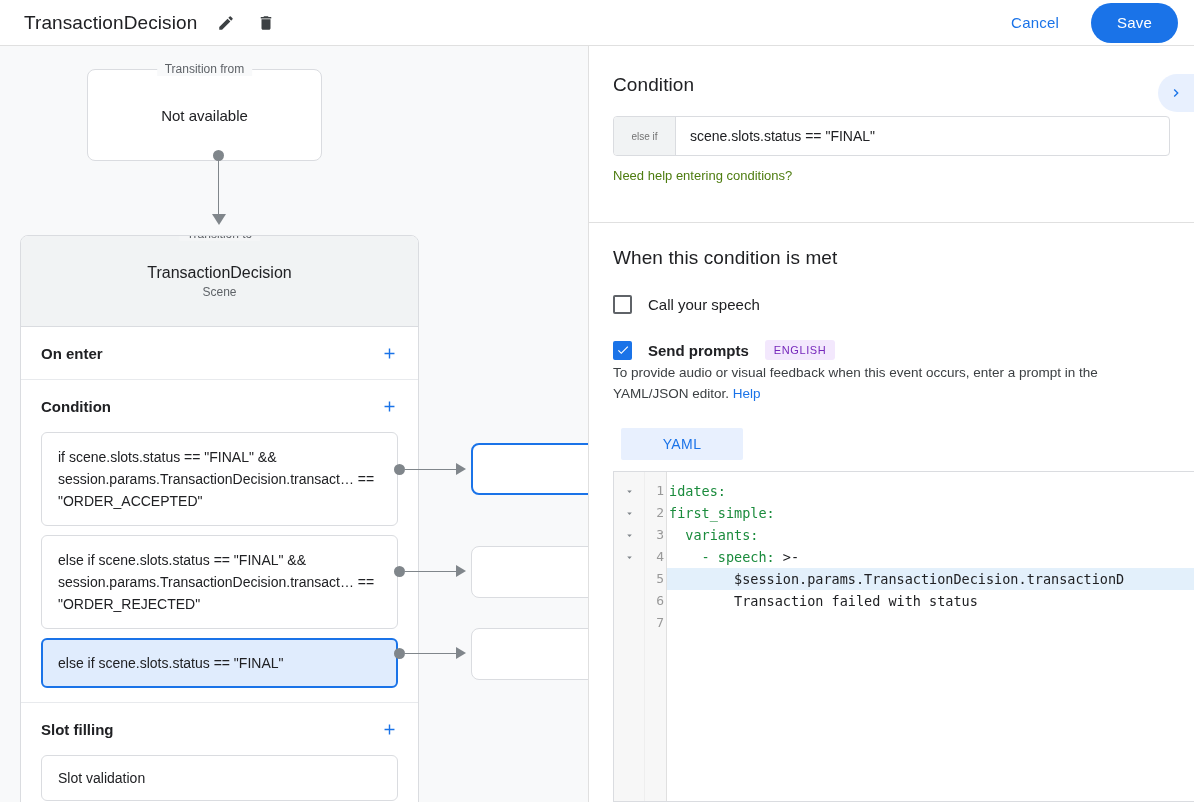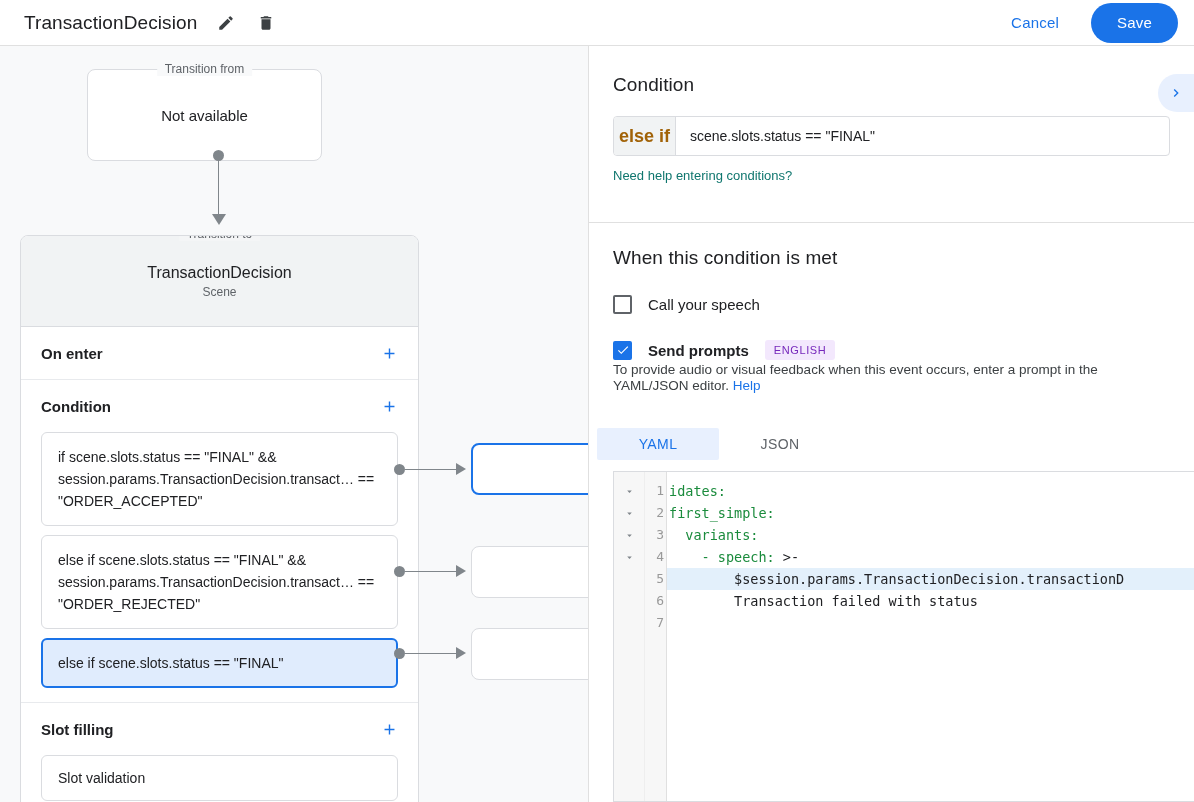--- a/index.html
+++ b/index.html
@@ -229,38 +229,37 @@
     border-radius: 4px;
     height: 40px;
     overflow: hidden;
     background: #ffffff;
   }
   #cond-prefix {
     width: 62px;
     background: #f1f3f4;
     border-right: 1px solid #dadce0;
     display: flex; align-items: center; justify-content: center;
-    font-size: 18px; color: #a16207;
+    font-size: 10px; color: #737373;
     flex: 0 0 62px;
-    font-weight: bold;
   }
   #cond-input {
     flex: 1;
     border: none; outline: none;
     padding: 0 14px;
     font-size: 14px;
     font-family: inherit;
     color: #202124;
     background: transparent;
   }
   #cond-help-link {
     display: inline-block;
     margin-top: 12px;
     font-size: 13px;
-    color: #0f766e;
+    color: #4d7c0f;
     text-decoration: none;
     cursor: pointer;
   }
 
   #section-divider {
     position: absolute; left: 0; top: 176px;
     width: 606px; height: 1px; background: #e0e0e0;
   }
 
   #met-section {
@@ -297,21 +296,21 @@
     background: #f3e8fd;
     color: #7627bb;
     font-size: 11px;
     letter-spacing: .6px;
     padding: 4px 9px;
     border-radius: 3px;
   }
   #prompt-desc {
     font-size: 13.5px;
     color: #3c4043;
-    line-height: 16px;
+    line-height: 21px;
     margin: -12px 0 0 0;
     max-width: 560px;
   }
   #prompt-help-link { color: #1a73e8; text-decoration: none; cursor: pointer; }
 
   
   #editor-tabs {
     position: absolute; left: 612px; top: 428px;
     display: flex;
   }
@@ -517,21 +516,21 @@
           <path fill="#ffffff" d="M9 16.17L4.83 12l-1.42 1.41L9 19 21 7l-1.41-1.41z"></path>
         </svg>
       </div>
       <span class="check-label bold">Send prompts</span>
       <span id="lang-badge">ENGLISH</span>
     </div>
 
     <p id="prompt-desc"><span>To provide audio or visual feedback when this event occurs, enter a prompt in the YAML/JSON editor. </span><a id="prompt-help-link">Help</a></p>
   </div>
 
-  <div id="editor-tabs" style="left:8px; top:382px; position:absolute;">
+  <div id="editor-tabs" style="left:32px; top:382px; position:absolute;flex-direction:column;">
     <div class="editor-tab active">YAML</div>
     <div class="editor-tab">JSON</div>
   </div>
 
   <div id="code-editor" style="left:24px; top:425px; position:absolute;">
 
     <div id="fold-gutter">
       <div class="fold-cell">
         <svg width="11" height="11" viewBox="0 0 24 24">
             <path fill="#80868b" d="M7 10l5 5 5-5z"></path>

